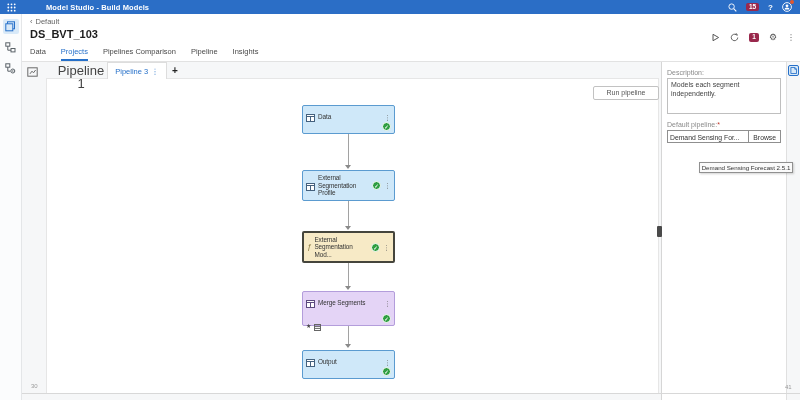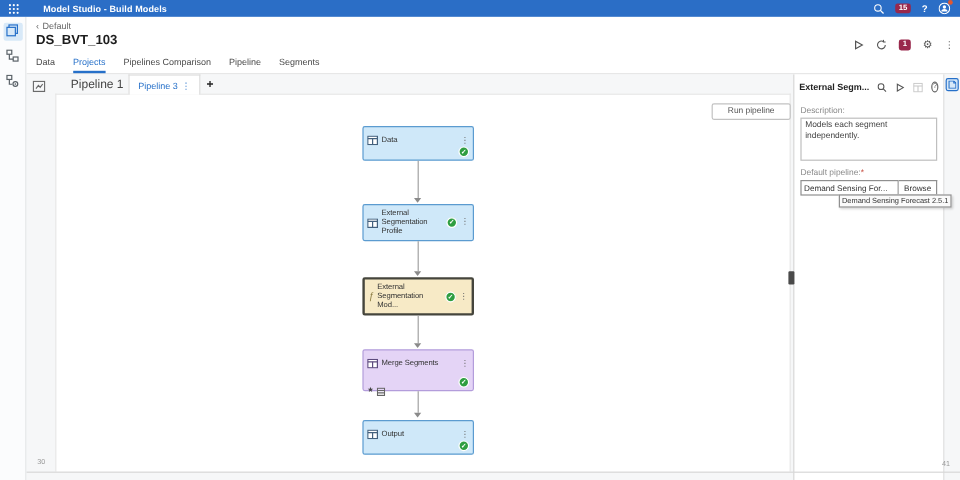--- a/index.html
+++ b/index.html
@@ -2,21 +2,21 @@
 <html><head>
 <meta charset="utf-8">
 <style>
   *{margin:0;padding:0;box-sizing:border-box}
   html,body{width:800px;height:400px}
   body{position:relative;font-family:"Liberation Sans",sans-serif;background:#fff;overflow:hidden;color:#333}
   .abs{position:absolute}
 
   
   .appbar{left:0;top:0;width:800px;height:14px;background:#2b6ec6;display:flex;align-items:center;color:#fff;z-index:30}
-  .appbar-title{font-weight:bold;font-size:7.5px;margin-left:20px;letter-spacing:.1px}
+  .appbar-title{font-weight:bold;font-size:7.5px;margin-left:30px;letter-spacing:.1px}
   .appbar-right{margin-left:auto;display:flex;align-items:center;gap:9px;margin-right:8px}
   .grid-icon{margin-left:7px;display:flex}
   .badge{background:#99284c;color:#fff;font-size:6.5px;font-weight:bold;padding:1px 3px;border-radius:2px;line-height:1}
   .help-glyph{font-size:8px;font-weight:bold;color:#fff}
   .avatar{position:relative;display:flex}
   .avatar .dot{position:absolute;right:-2px;top:-2px;width:4px;height:4px;border-radius:50%;background:#e4572e}
 
   
   .sidebar{left:0;top:14px;width:22px;height:386px;background:#fbfcfd;border-right:1px solid #e4e6e8;z-index:20}
   .side-icon{width:16px;height:15px;margin:5px auto 6px;display:flex;align-items:center;justify-content:center;border-radius:2px}
@@ -30,21 +30,21 @@
   .kebab-glyph{font-size:8px;color:#555;line-height:1}
 
   
   .tabs{left:22px;top:46px;width:778px;height:16px;border-bottom:1px solid #e2e2e2;display:flex;gap:15px;padding-left:8px;font-size:7.5px;color:#4a4a4a;align-items:flex-end;background:#fff}
   .tab{padding-bottom:3px;border-bottom:2px solid transparent}
   .tab.active{color:#2670c9;border-bottom-color:#2670c9}
 
   
   .content-bg{left:22px;top:62px;width:639px;height:338px;background:#f6f7f8}
   .canvas{left:46px;top:78px;width:613px;height:315px;background:#fff;border:1px solid #e6e6e6;border-bottom:none}
-  .ptab1{left:55px;top:64px;width:52px;height:13px;font-size:10px;color:#444;text-align:center;line-height:13px}
+  .ptab1{left:55px;top:64px;width:52px;height:13px;font-size:13px;color:#444;text-align:center;line-height:13px}
   .ptab2{left:107px;top:62px;width:60px;height:17px;background:#fff;border:1px solid #ddd;border-bottom:none;color:#2670c9;font-size:7.5px;display:flex;align-items:center;justify-content:center;gap:3px}
   .ptab-add{left:172px;top:64px;font-size:10px;color:#222;font-weight:bold;line-height:13px}
   .gutter-icon{left:27px;top:67px;display:flex}
 
   .run-btn{left:593px;top:86px;width:66px;height:14px;border:1px solid #c2c2c2;border-radius:2px;background:#fff;color:#555;font-size:7px;text-align:center;line-height:12px}
 
   
   .node{left:302px;width:93px;border-radius:2px;overflow:visible}
   .node-blue{background:#cfe8f9;border:1px solid #5b9bd0}
   .node-sel{background:#f7eac6;border:2px solid #45453c}
@@ -172,21 +172,21 @@
   <span class="badge">1</span>
   <span class="gear-glyph">⚙</span>
   <span class="kebab-glyph">⋮</span>
 </div>
 
 <div class="abs tabs">
   <span class="tab">Data</span>
   <span class="tab active">Projects</span>
   <span class="tab">Pipelines Comparison</span>
   <span class="tab">Pipeline</span>
-  <span class="tab">Segments</span>
+  <span class="tab">Insights</span>
 </div>
 
 <div class="abs content-bg"></div>
 <div class="abs canvas"></div>
 
 <span class="abs gutter-icon">
   <svg width="11" height="10" viewBox="0 0 11 10">
       <rect x="0.8" y="0.8" width="9.4" height="8.4" fill="none" stroke="#6a6a6a"></rect>
       <path d="M3 6.8 L5 4.2 L6.5 5.8 L8.6 3" fill="none" stroke="#6a6a6a"></path>
     </svg>
@@ -271,42 +271,20 @@
           <line x1="0.5" y1="2.5" x2="8.5" y2="2.5" stroke="#44617e"></line>
           <line x1="4.5" y1="2.5" x2="4.5" y2="7.5" stroke="#44617e"></line>
         </svg></span>
     <span class="nlabel">Output</span>
     <span class="nkebab">⋮</span>
   </div>
   <span class="check corner">✓</span>
 </div>
 
 <div class="abs panel">
-  <div class="panel-head">
-    <span class="panel-title">External Segm...</span>
-    <span class="icon-btn">
-      <svg width="8" height="8" viewBox="0 0 10 10">
-          <circle cx="4" cy="4" r="3" fill="none" stroke="#555" stroke-width="1.1"></circle>
-          <line x1="6.3" y1="6.3" x2="9.2" y2="9.2" stroke="#555" stroke-width="1.2"></line>
-        </svg>
-    </span>
-    <span class="icon-btn">
-      <svg width="8" height="8" viewBox="0 0 9 9">
-          <path d="M2 1.3 L7.6 4.5 L2 7.7 Z" fill="none" stroke="#555" stroke-width="1"></path>
-        </svg>
-    </span>
-    <span class="icon-btn">
-      <svg width="8" height="8" viewBox="0 0 9 9">
-          <rect x="0.5" y="0.5" width="8" height="8" fill="none" stroke="#c7c7c7"></rect>
-          <line x1="0.5" y1="3" x2="8.5" y2="3" stroke="#c7c7c7"></line>
-          <line x1="4.5" y1="3" x2="4.5" y2="8.5" stroke="#c7c7c7"></line>
-        </svg>
-    </span>
-    <span class="help-circle">?</span>
-  </div>
   <div class="desc-label">Description:</div>
   <div class="desc-box">Models each segment independently.</div>
   <div class="dp-label">
     <span>Default pipeline:</span><span class="req">*</span>
   </div>
   <div class="dp-row">
     <span class="dp-input">Demand Sensing For...</span>
     <span class="dp-browse">Browse</span>
   </div>
 </div>

